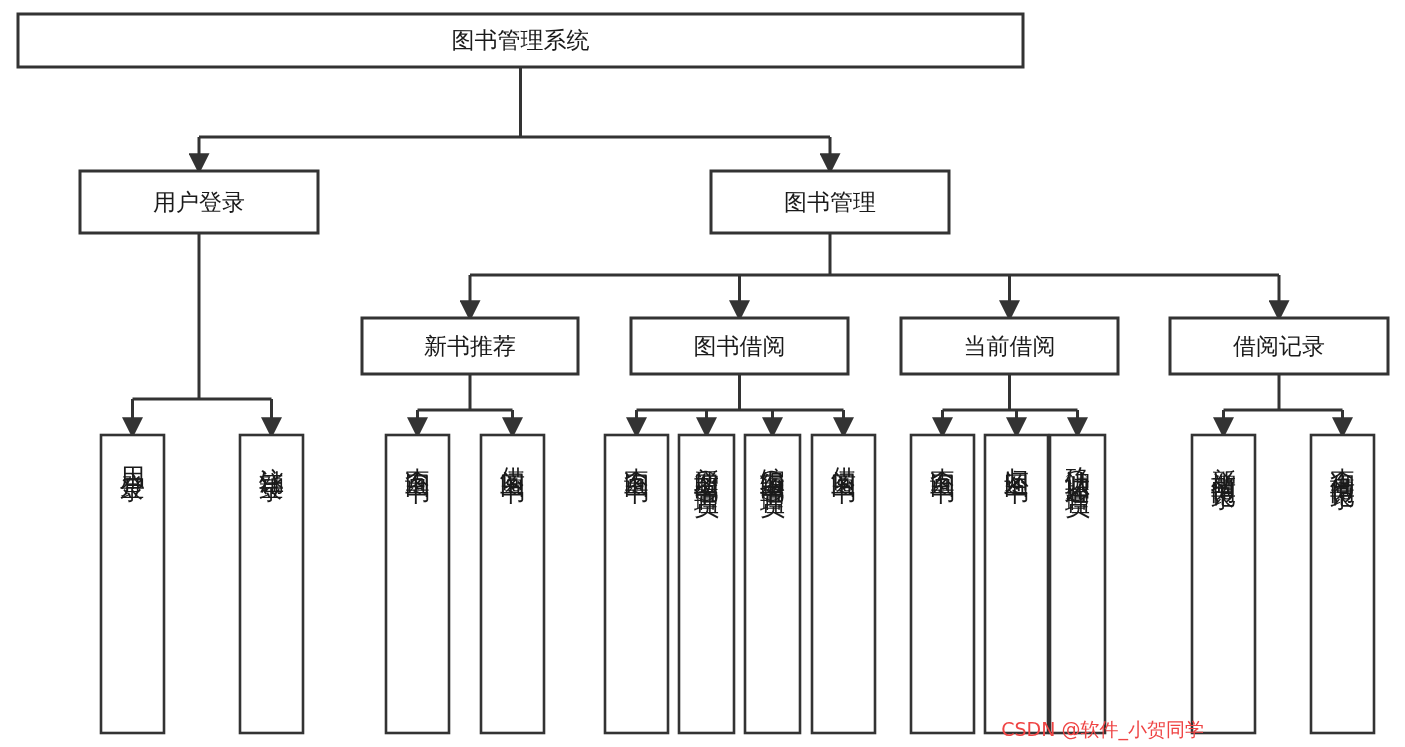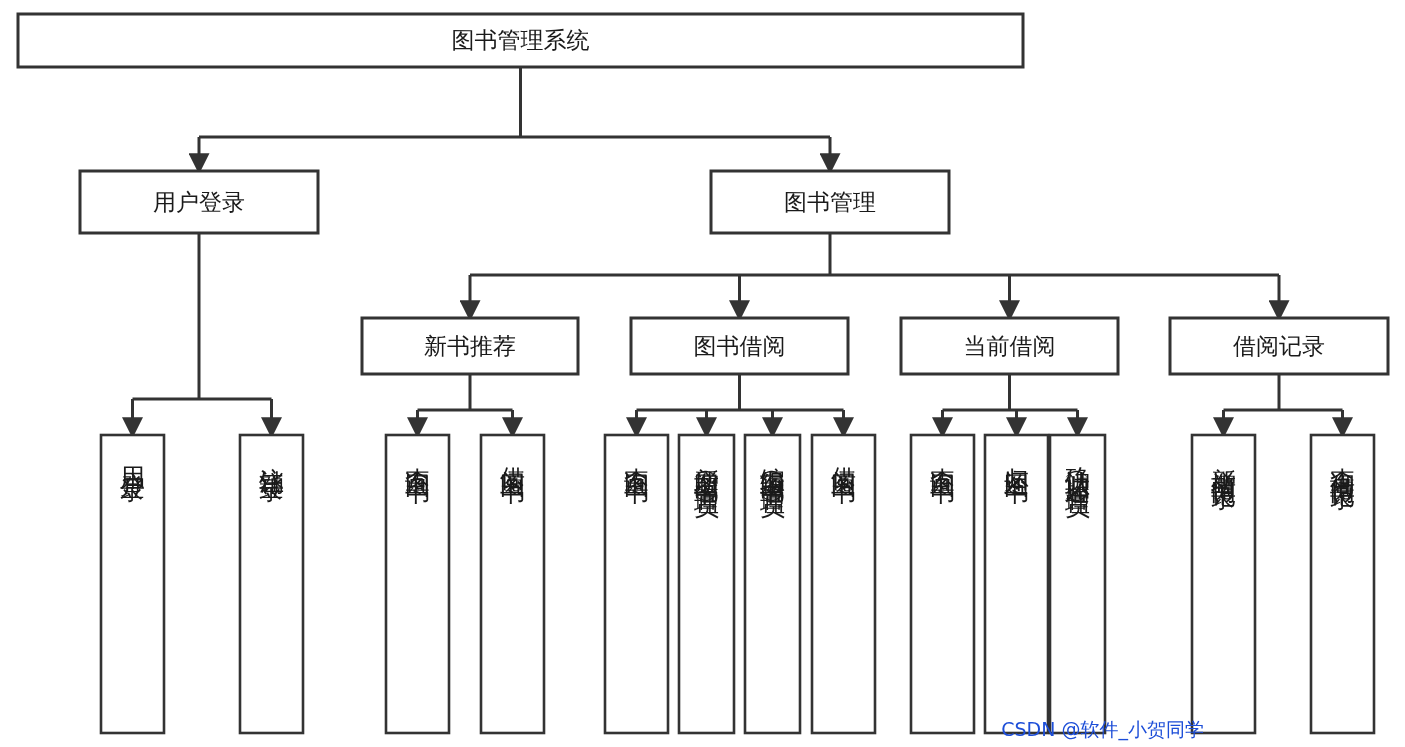--- a/index.html
+++ b/index.html
@@ -31,21 +31,21 @@
     text-align:center;
     transform:translateX(-50%);
     pointer-events:none;
     user-select:none;
   }
   #watermark{
     position:absolute;
     right:14px;bottom:4px;
     font-family:"DejaVu Sans","Liberation Sans",sans-serif;
     font-size:19px;
-    color:#1d4ed8;
+    color:#ef4444;
     white-space:nowrap;
     user-select:none;
   }
 </style>
 </head>
 <body>
 
 <div id="diagram-root">
 
   <svg id="tree-svg" viewBox="0 0 1405 747" xmlns="http://www.w3.org/2000/svg">

